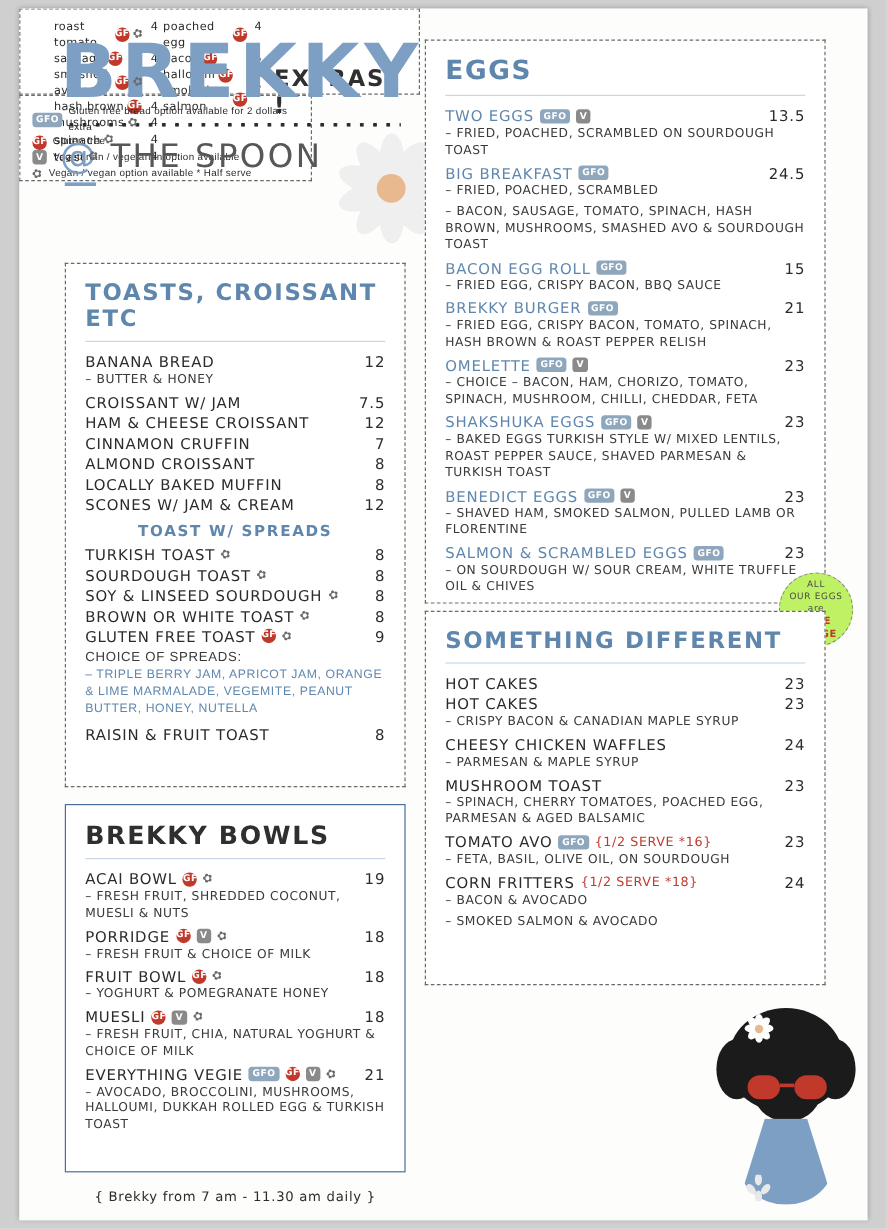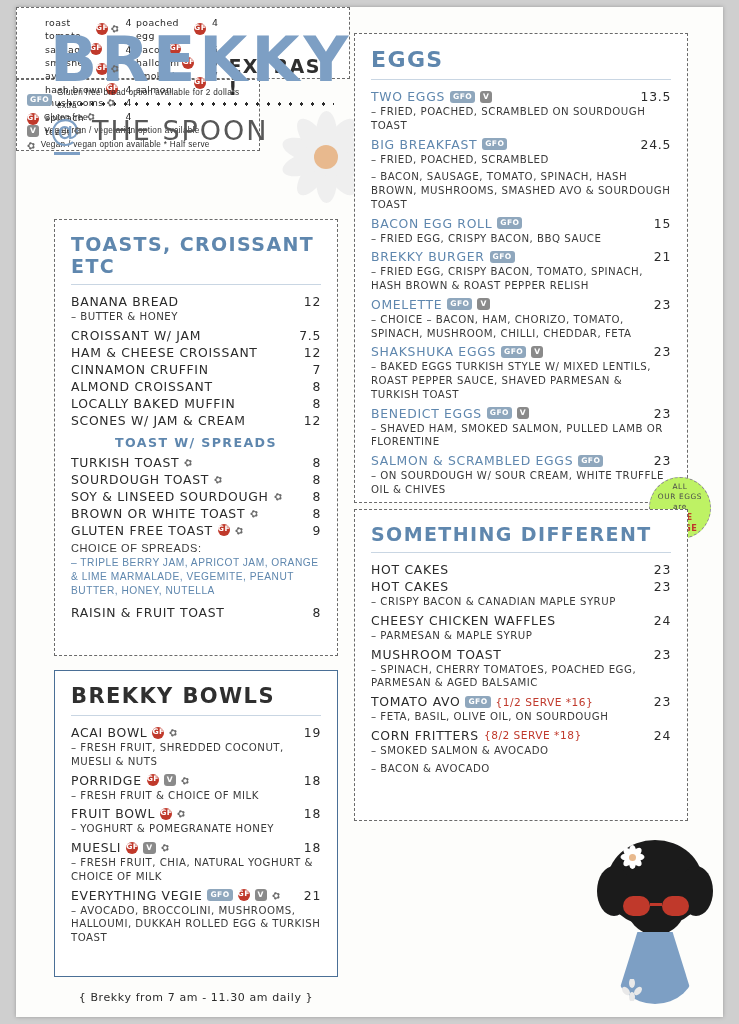--- a/index.html
+++ b/index.html
@@ -544,26 +544,26 @@
               <span class="half-note">{1/2 SERVE *16}</span>
             </span>
             <span class="pr">23</span>
           </div>
           <div class="desc">– FETA, BASIL, OLIVE OIL, ON SOURDOUGH</div>
         </div>
         <div class="item">
           <div class="row">
             <span class="nm">
               <span class="">CORN FRITTERS</span>
-              <span class="half-note">{8/2 SERVE *18}</span>
+              <span class="half-note">{1/2 SERVE *18}</span>
             </span>
             <span class="pr">24</span>
           </div>
+          <div class="desc">– BACON &amp; AVOCADO</div>
           <div class="desc">– SMOKED SALMON &amp; AVOCADO</div>
-          <div class="desc">– BACON &amp; AVOCADO</div>
         </div>
       </div>
   </div>
 
   <div id="extras">
     <div class="extras-wrap">
       <div class="ex-col" style="width:118px;" id="extras-left">
           <div class="ex-row">
             <span class="enm">
               <span>roast tomato</span>

